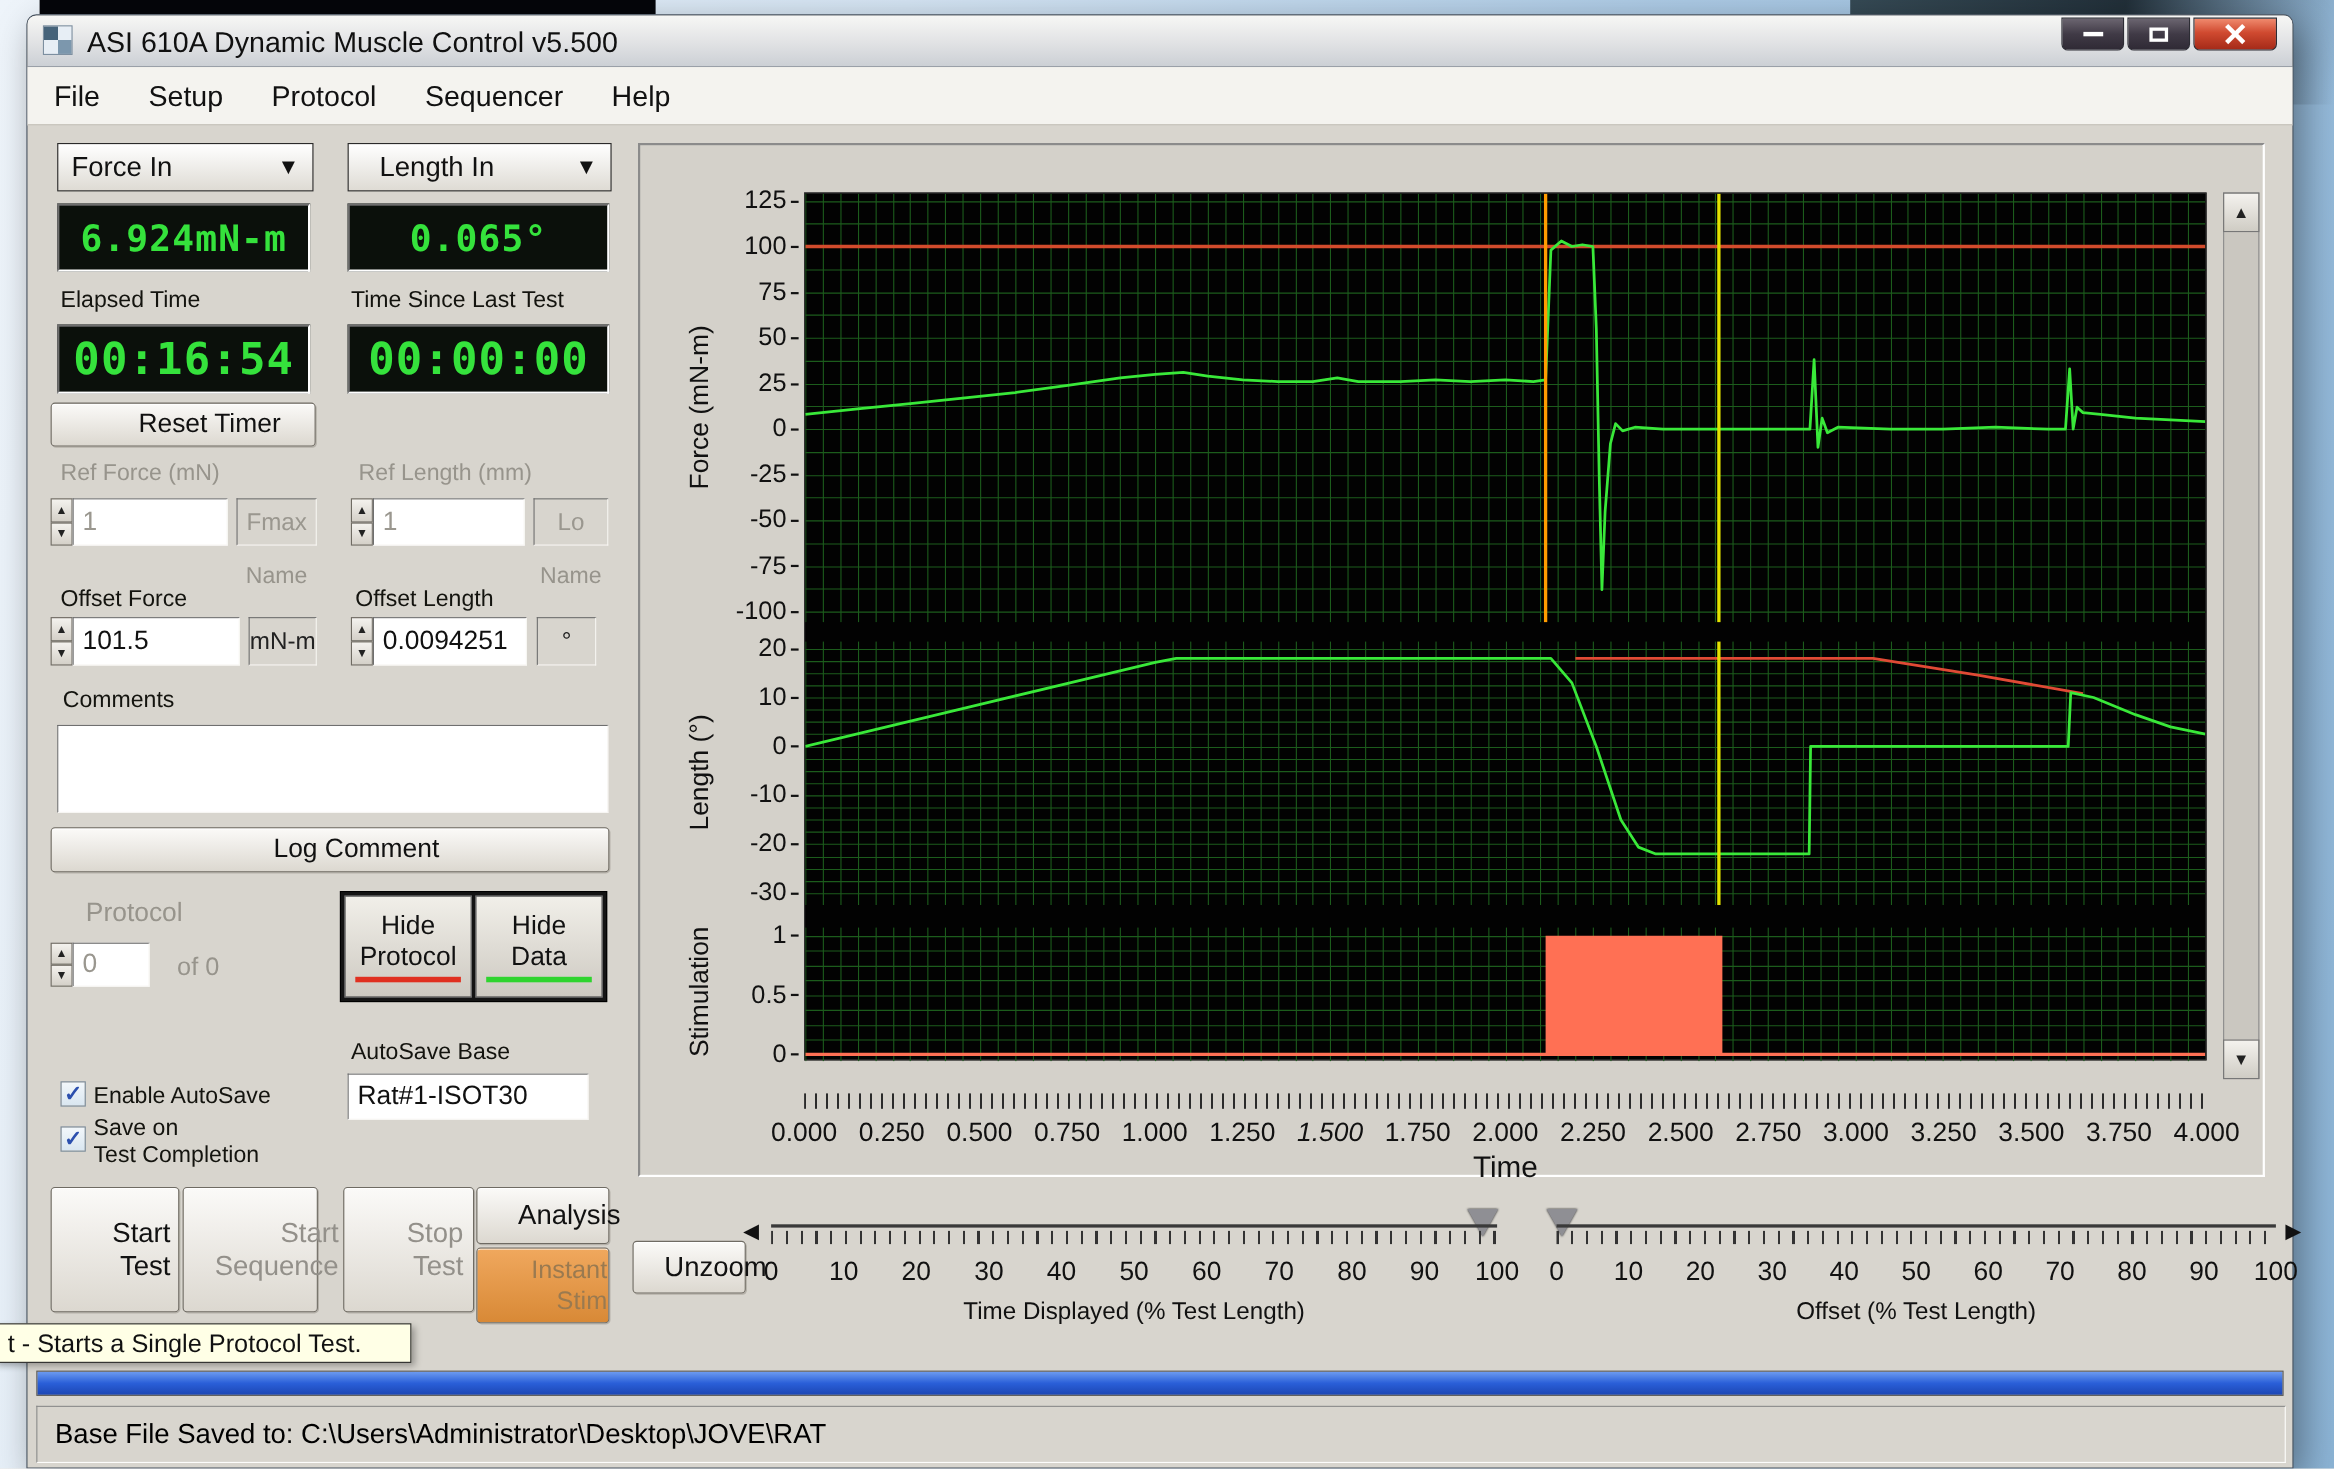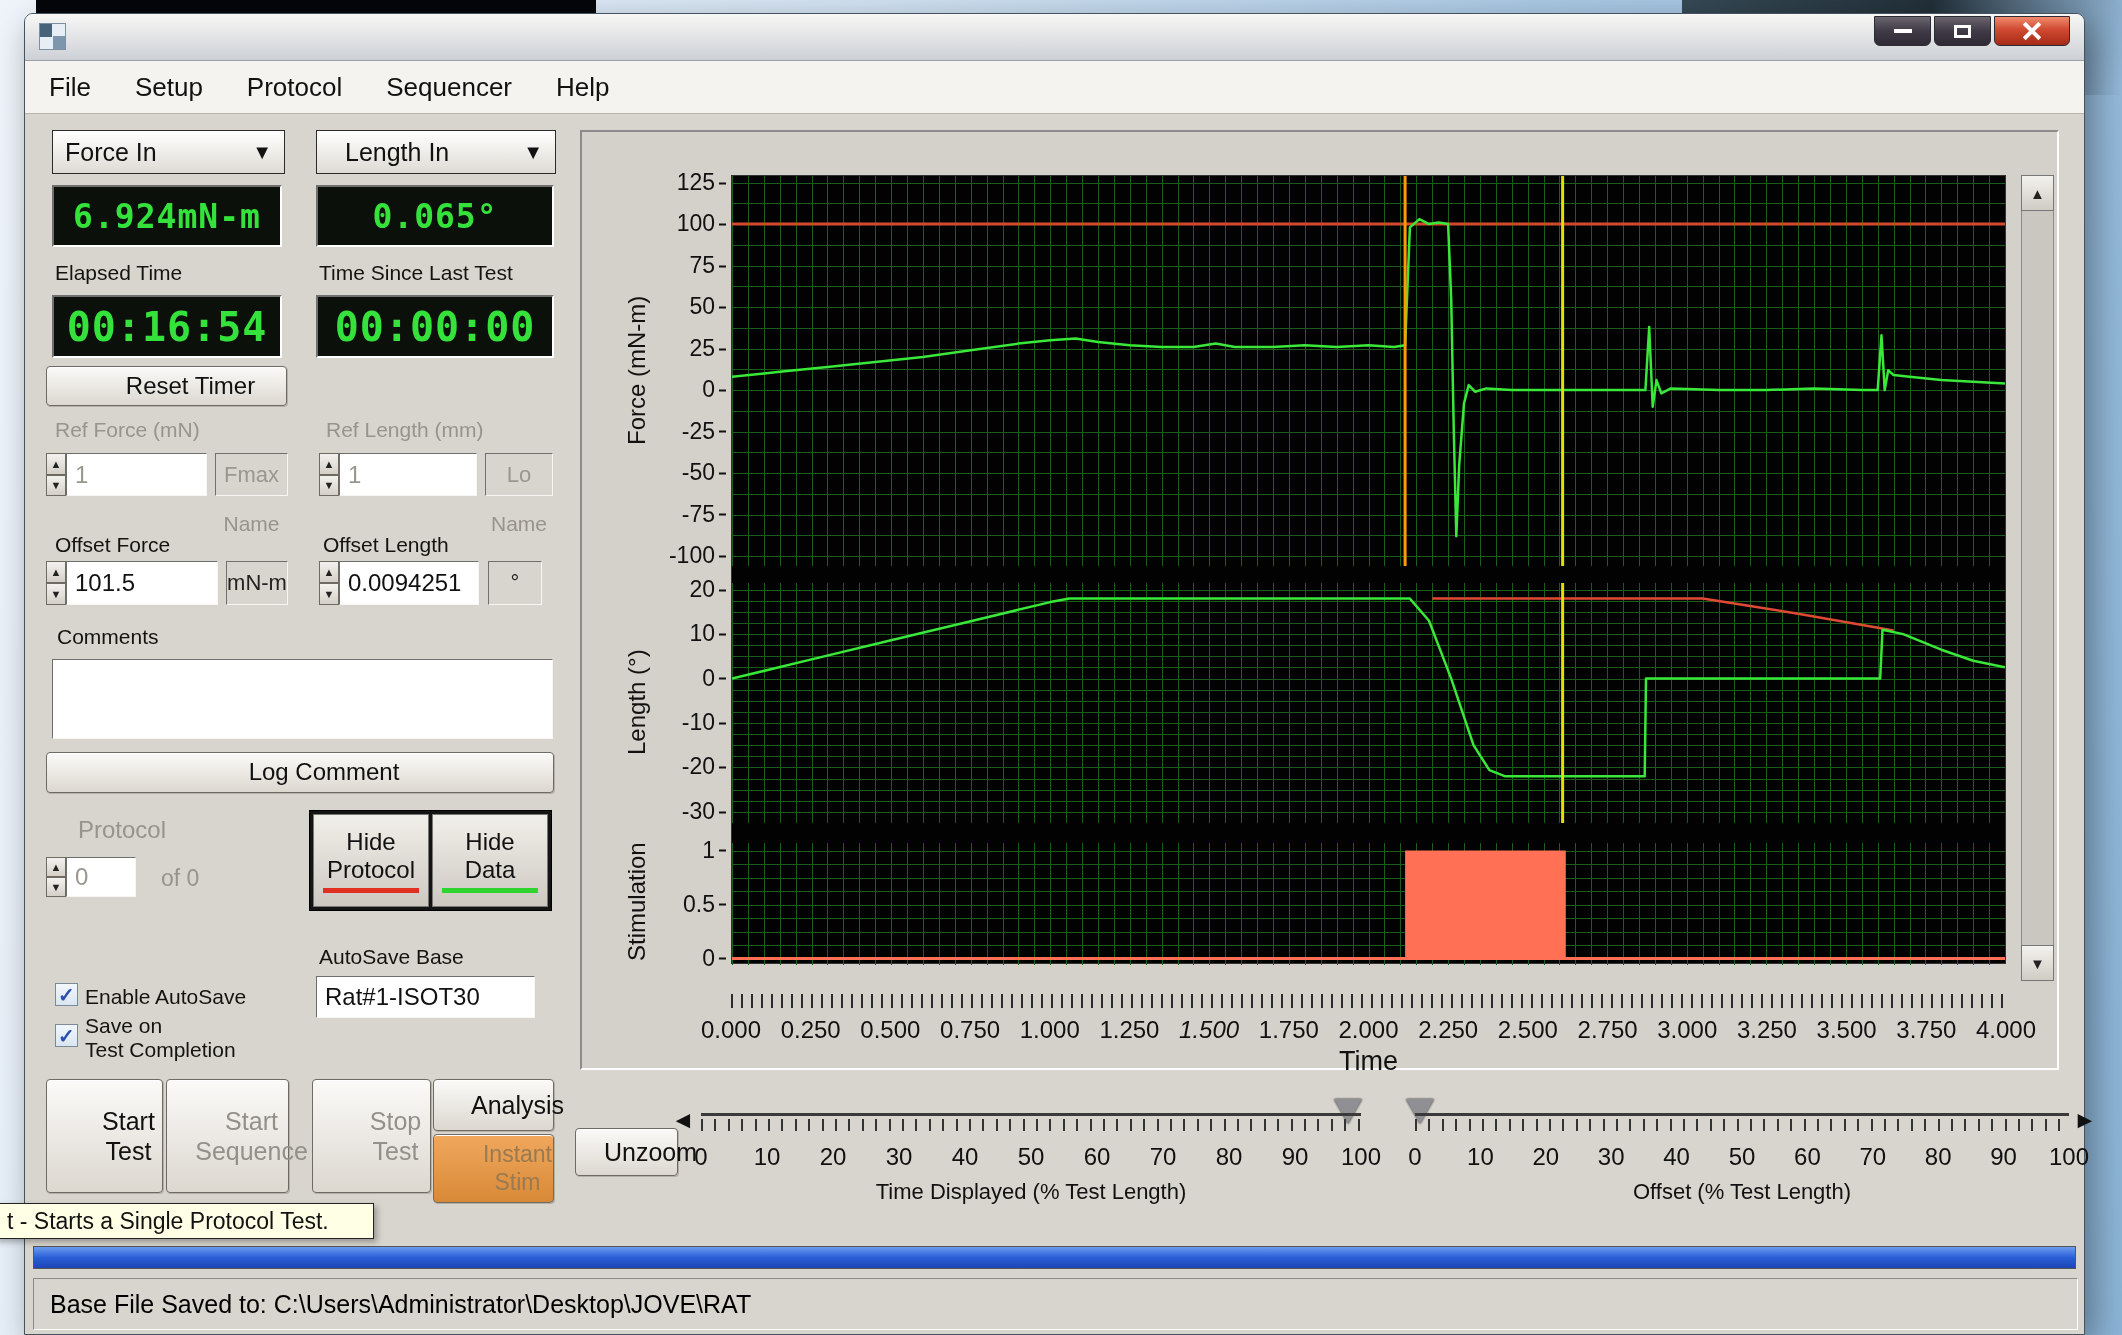--- a/index.html
+++ b/index.html
@@ -34,21 +34,21 @@
 .dropdown{position:absolute;height:44px;background:linear-gradient(#ffffff,#dedbd4);
 border:1px solid #2a2a2a;display:flex;align-items:center;justify-content:space-between;
 padding:0 12px;font-size:25px;color:#111;}
 .dda{font-size:20px;color:#111;}
 .digital{position:absolute;background:#0b100b;border:2px solid;border-color:#6f6f6f #ffffff #ffffff #6f6f6f;
 color:#35e23c;font-family:"DejaVu Sans Mono",monospace;font-weight:bold;
 display:flex;align-items:center;justify-content:center;font-size:33px;letter-spacing:1px;}
 .digital.timer{font-size:40px;}
 .btn{position:absolute;background:linear-gradient(#fbfaf8,#dcd8d0);border:1px solid #6f6b63;
 border-radius:4px;box-shadow:inset 0 1px 0 #fff,1px 1px 0 #b5b1a9;font-size:24px;color:#111;
-display:flex;flex-direction:column;align-items:center;justify-content:center;text-align:center;line-height:1.2;padding-left:48px;}
+display:flex;flex-direction:column;align-items:center;justify-content:center;text-align:right;line-height:1.2;padding-left:48px;}
 .btn.dis{color:#93908a;}
 .btn.instant{background:linear-gradient(#f0a85e,#d88936);color:#9a7a50;}
 .field{position:absolute;background:#fff;border:1px solid;border-color:#6f6f6f #f7f6f2 #f7f6f2 #6f6f6f;
 font-size:24px;color:#111;font-family:"Liberation Sans",sans-serif;padding-left:8px;display:flex;align-items:center;}
 input.field{outline:none;}
 .field.dis{color:#9a978f;}
 .unit{position:absolute;background:#d8d5ce;border:1px solid;border-color:#6f6f6f #f7f6f2 #f7f6f2 #6f6f6f;
 font-size:22px;color:#222;display:flex;align-items:center;justify-content:center;}
 .unit.dis{color:#9a978f;}
 .spin{position:absolute;width:20px;display:flex;flex-direction:column;}
@@ -103,20 +103,21 @@
 </head>
 <body>
 
 <div class="bgstrip"></div>
 <div class="bgcorner"></div>
 
 <div class="window">
 
   <div class="titlebar">
     <div class="app-icon"></div>
+    <span class="title">ASI 610A Dynamic Muscle Control v5.500</span>
     <div class="winbtns">
       <div class="wb">
           <i class="g-min"></i>
         </div>
       <div class="wb">
           <i class="g-max"></i>
         </div>
       <div class="wb close">
           <i class="g-x1"></i>
           <i class="g-x2"></i>

